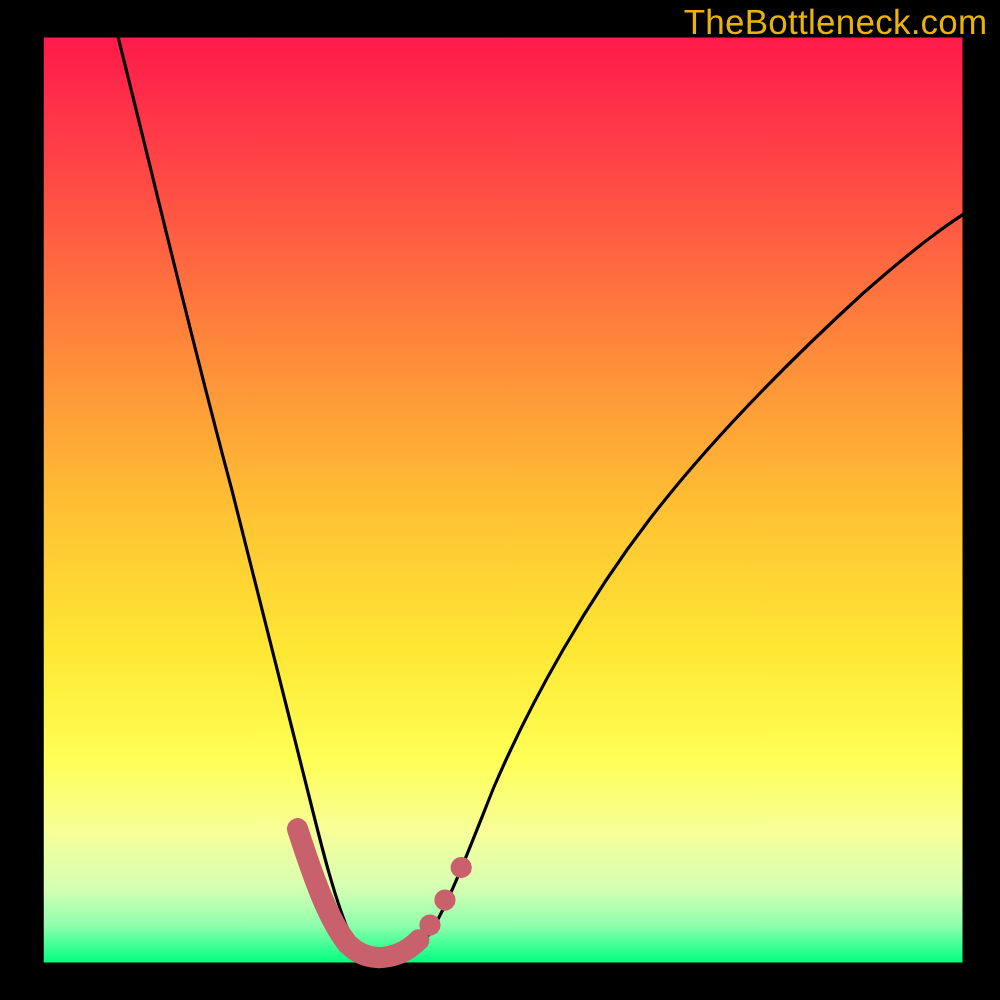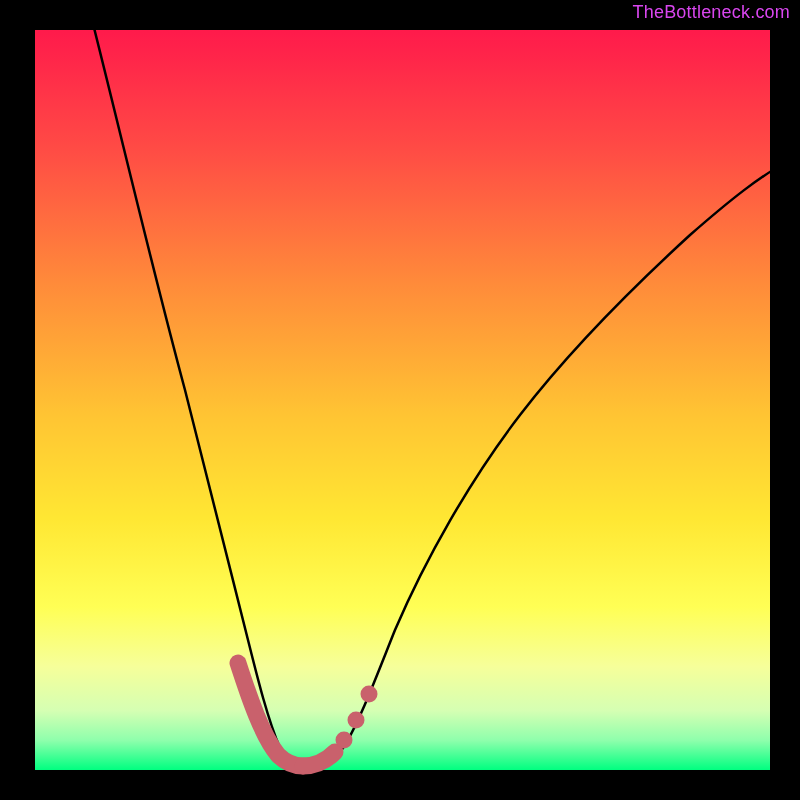--- a/index.html
+++ b/index.html
@@ -14,22 +14,22 @@
   .stage {
     position: relative;
     width: 800px;
     height: 800px;
     background: #000000;
   }
   .watermark {
     position: absolute;
     top: 2px;
     right: 10px;
-    color: #d946ef;
-    font-size: 18px;
+    color: #eab308;
+    font-size: 28px;
     font-weight: 400;
     letter-spacing: 0.2px;
     z-index: 30;
     user-select: none;
   }
   svg.chart-svg {
     position: absolute;
     left: 0;
     top: 0;
     width: 800px;

